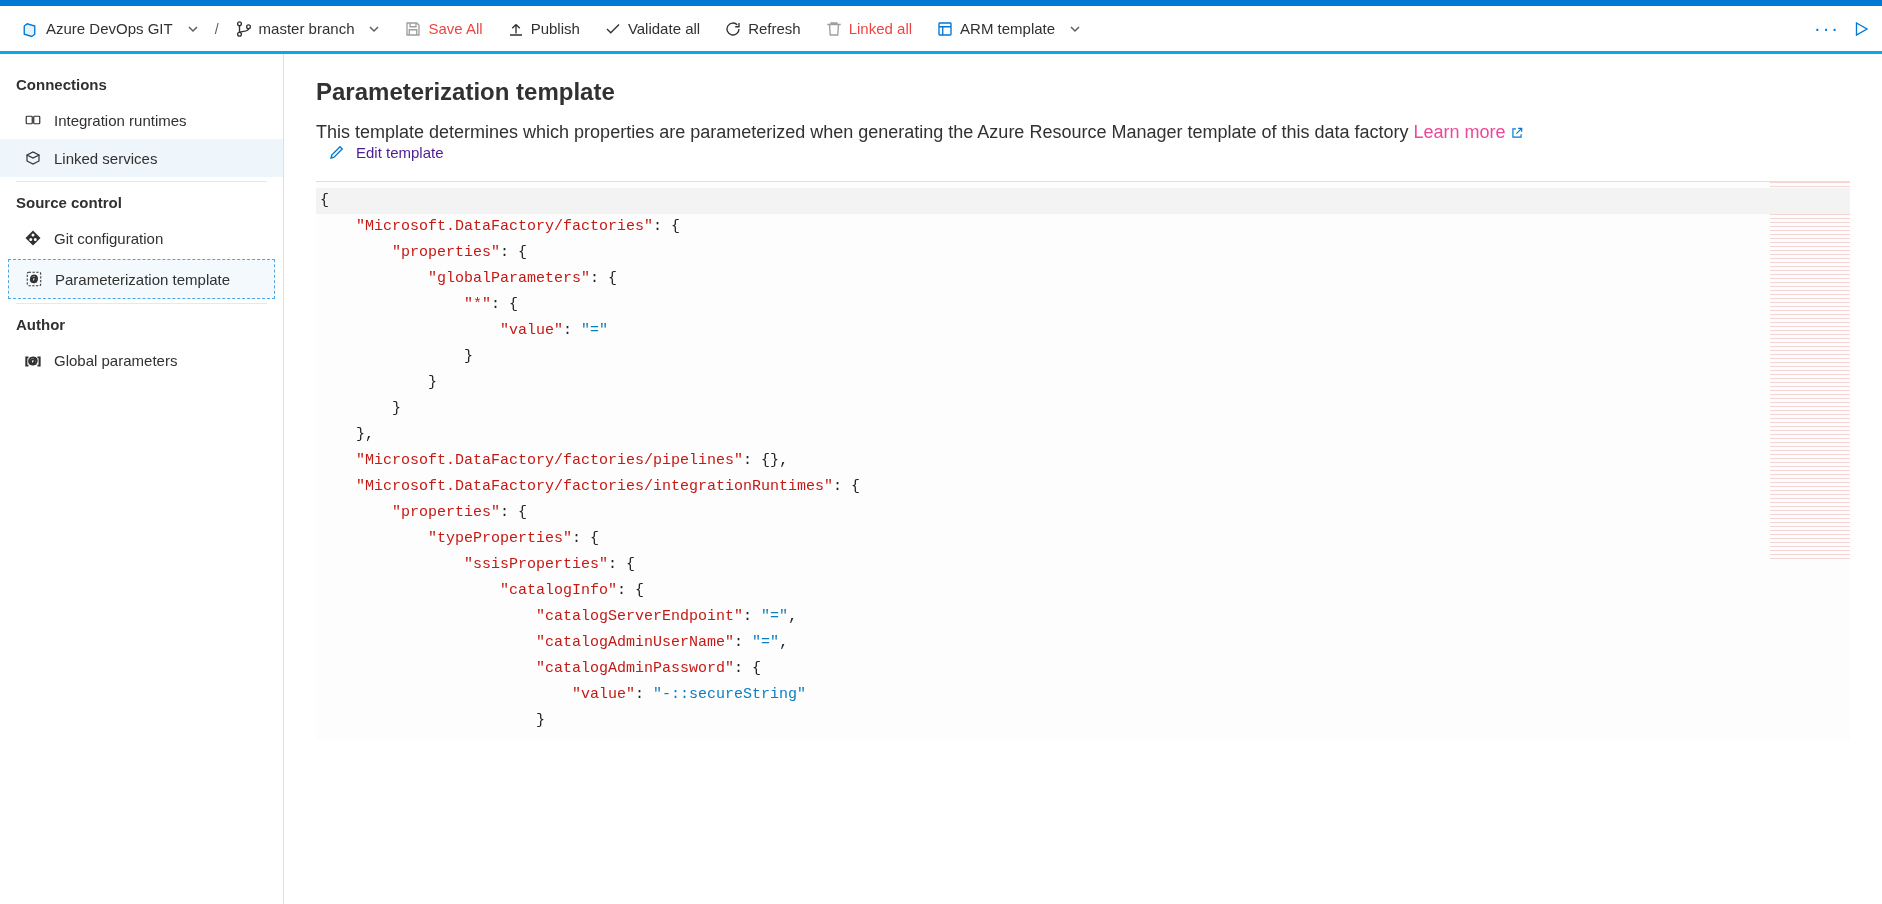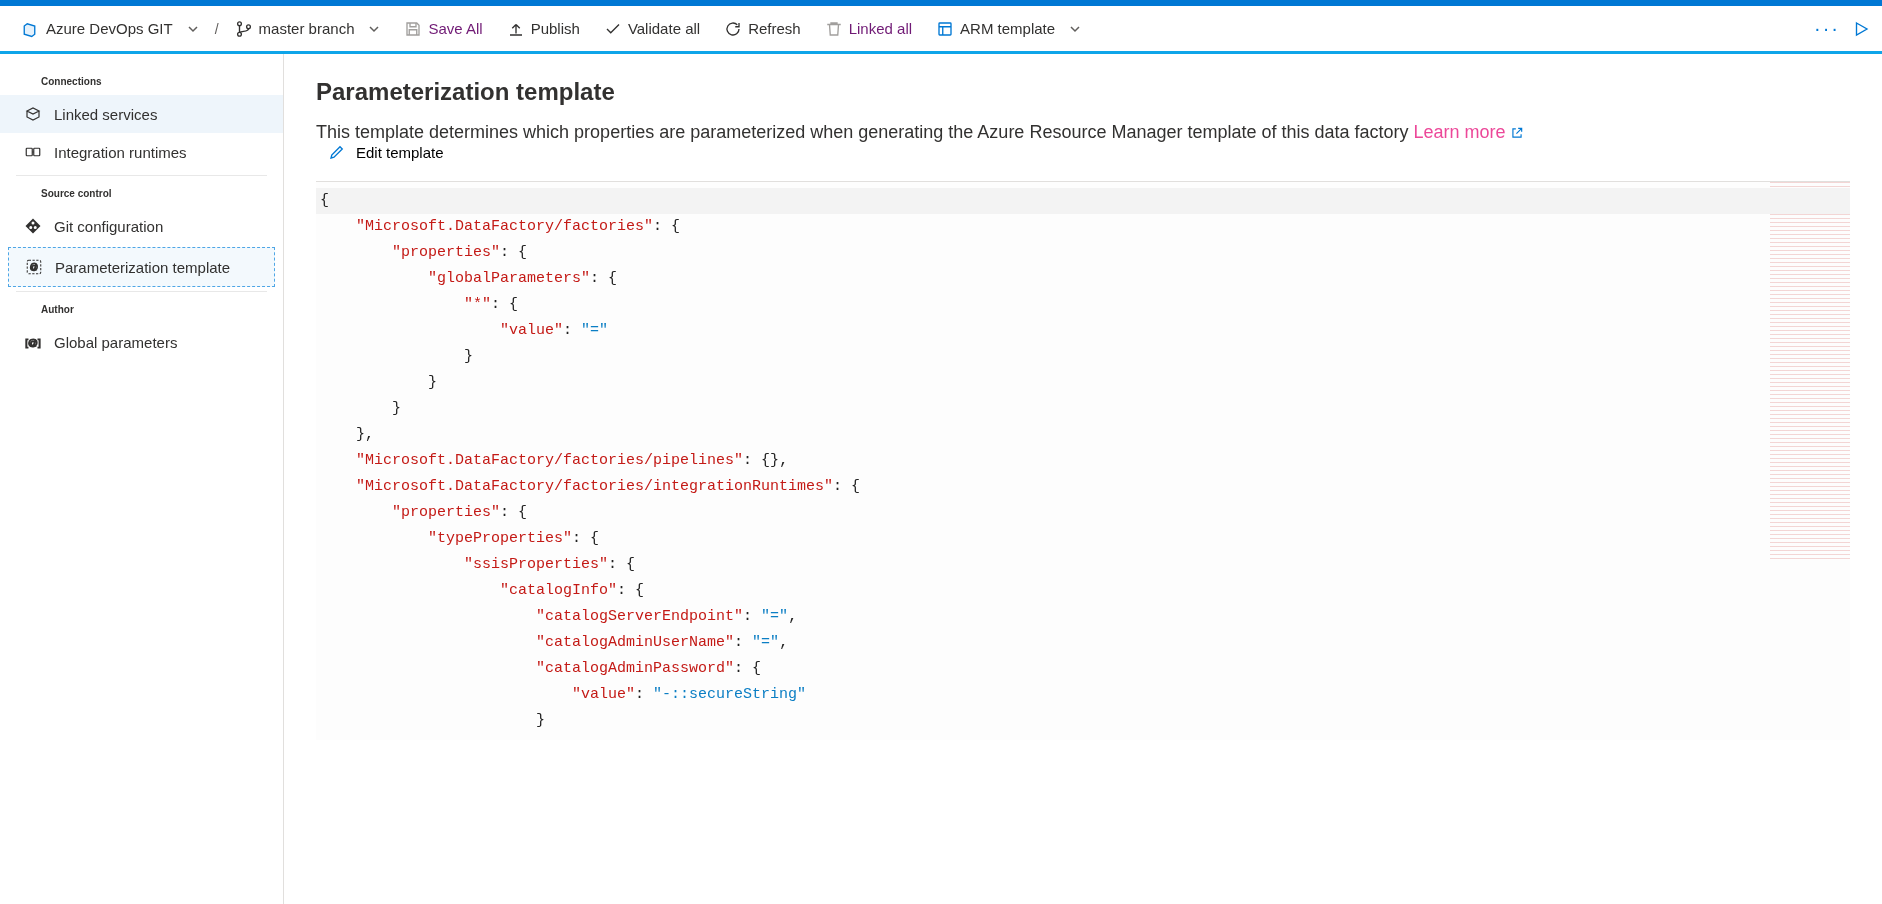--- a/index.html
+++ b/index.html
@@ -25,43 +25,43 @@
       gap: 4px;
     }
     .toolbar-item {
       display: flex;
       align-items: center;
       gap: 6px;
       padding: 6px 10px;
       cursor: pointer;
       font-size: 15px;
     }
-    .toolbar-item.disabled { color: #701a75; cursor: default; justify-content: flex-end; }
+    .toolbar-item.disabled { color: #ef4444; cursor: default; justify-content: flex-end; }
     .toolbar-sep { color: #605e5c; margin: 0 2px; }
     .icon {
       display: inline-flex;
       align-items: center;
       justify-content: center;
       width: 18px;
       height: 18px;
     }
     .icon svg { width: 100%; height: 100%; }
     .chevron { width: 12px; height: 12px; margin-left: 8px; }
     .toolbar-right { margin-left: auto; display: flex; align-items: center; gap: 16px; }
     .main-layout { display: flex; height: calc(100% - 54px); }
     .sidebar {
       width: 284px;
       border-right: 1px solid #e1dfdd;
       padding-top: 14px;
       flex-shrink: 0;
     }
     .sidebar-heading {
-      font-size: 10px;
+      font-size: 15px;
       font-weight: 600;
-      padding: 8px 41px;
+      padding: 8px 16px;
     }
     .sidebar-item {
       display: flex;
       align-items: center;
       gap: 12px;
       padding: 10px 24px;
       font-size: 15px;
       cursor: pointer;
     }
     .sidebar-item.selected {
@@ -95,21 +95,21 @@
       gap: 4px;
     }
     .edit-link {
       display: inline-flex;
       align-items: center;
       gap: 10px;
       font-size: 15px;
       margin-left: 12px;
       margin-bottom: 20px;
       cursor: pointer;
-      color: #000000;
+      color: #4c1d95;
     }
     .code-editor {
       border-top: 1px solid #e1dfdd;
       padding: 6px 0;
       font-family: "Consolas", "Courier New", monospace;
       font-size: 15px;
       line-height: 26px;
       position: relative;
       background: #fdfdfd;
     }
@@ -231,37 +231,37 @@
       <svg viewBox="0 0 24 24" fill="none" stroke="#0078d4" stroke-width="1.8">
           <path d="M6 4l14 8-14 8V4z"></path>
         </svg>
     </span>
   </div>
 </div>
 
 <div class="main-layout">
   <div class="sidebar">
     <div class="sidebar-heading">Connections</div>
-    <div class="sidebar-item selected">
-      <span class="icon">
-        <svg viewBox="0 0 24 24" fill="none" stroke="#323130" stroke-width="1.6">
-            <path d="M4 8l8-4 8 4-8 4-8-4zM4 8v8l8 4 8-4V8"></path>
-          </svg>
-      </span>
-      <span>Linked services</span>
-    </div>
     <div class="sidebar-item">
       <span class="icon">
         <svg viewBox="0 0 24 24" fill="none" stroke="#323130" stroke-width="1.6">
             <rect x="3" y="7" width="8" height="10" rx="1"></rect>
             <rect x="13" y="7" width="8" height="10" rx="1"></rect>
             <path d="M11 12h2"></path>
           </svg>
       </span>
       <span>Integration runtimes</span>
+    </div>
+    <div class="sidebar-item selected">
+      <span class="icon">
+        <svg viewBox="0 0 24 24" fill="none" stroke="#323130" stroke-width="1.6">
+            <path d="M4 8l8-4 8 4-8 4-8-4zM4 8v8l8 4 8-4V8"></path>
+          </svg>
+      </span>
+      <span>Linked services</span>
     </div>
     <hr class="hr-sidebar">
     <div class="sidebar-heading">Source control</div>
     <div class="sidebar-item">
       <span class="icon">
         <svg viewBox="0 0 24 24" fill="#323130">
             <path d="M12 2l10 10-10 10L2 12 12 2zm0 4a2 2 0 100 4 2 2 0 000-4zm-3 6a2 2 0 100 4 2 2 0 000-4zm6 0a2 2 0 100 4 2 2 0 000-4z"></path>
           </svg>
       </span>
       <span>Git configuration</span>

